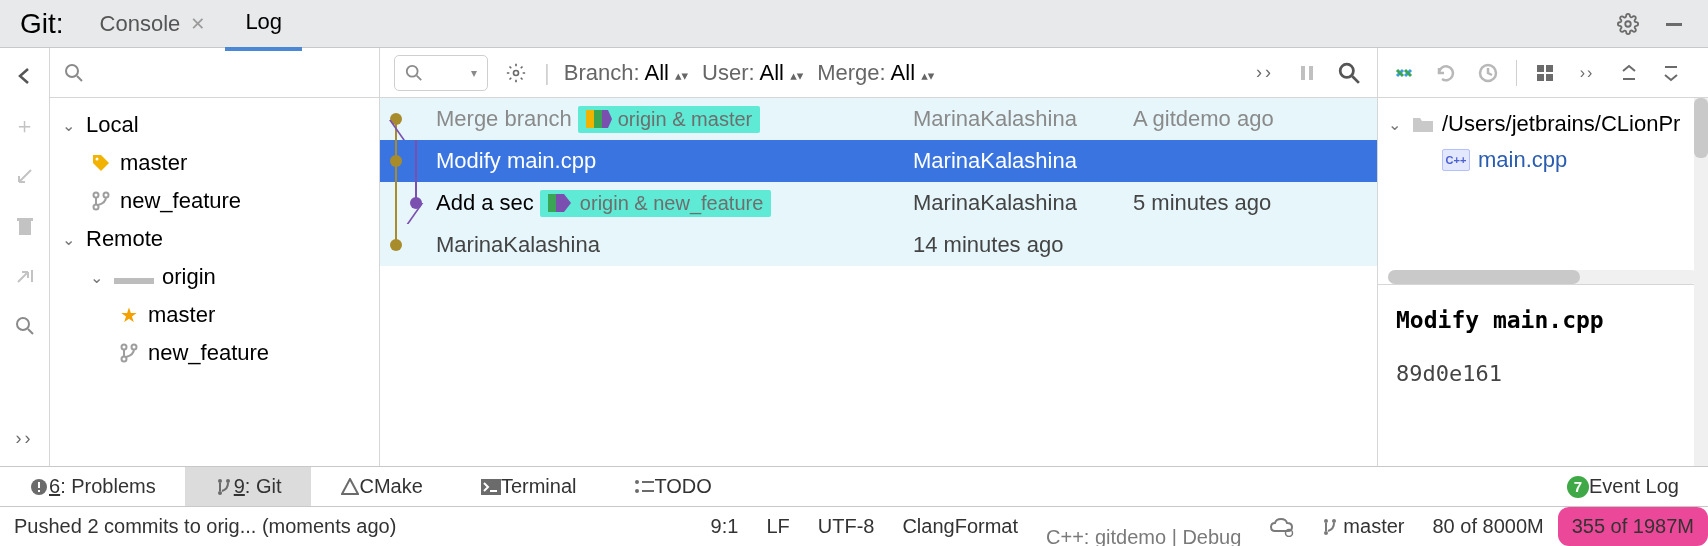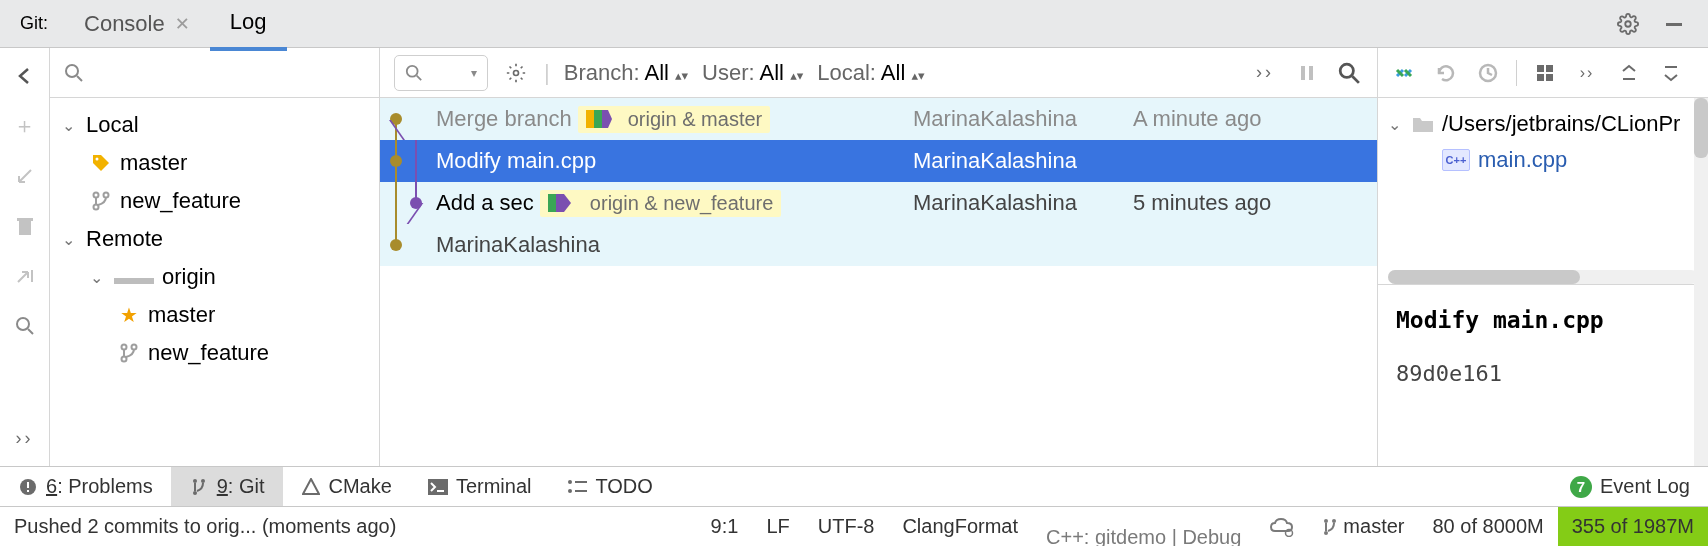--- a/index.html
+++ b/index.html
@@ -1,21 +1,21 @@
 <!DOCTYPE html>
 <html><head>
 <meta charset="utf-8">
 <style>
 * { box-sizing: border-box; margin: 0; padding: 0; }
 html, body { width: 1708px; height: 546px; font-family: "Segoe UI", Arial, sans-serif; font-size: 22px; color: #000; background: #fff; overflow: hidden; }
 .root { display: flex; flex-direction: column; height: 100%; }
 
 
 .tabbar { display: flex; align-items: center; height: 48px; background: #e8e9ea; border-bottom: 1px solid #c8c8c8; position: relative; }
-.tabbar .label { padding: 0 16px 0 20px; color: #000; font-size: 18px; }
+.tabbar .label { padding: 0 16px 0 20px; color: #000; font-size: 28px; }
 .tab { height: 54px; display: flex; align-items: center; padding: 0 20px; color: #555; cursor: pointer; }
 .tab.active { color: #000; border-bottom: 4px solid #4a87d4; }
 .tab .x { margin-left: 10px; color: #9c9c9c; font-size: 18px; }
 .tabbar .right { margin-left: auto; display: flex; align-items: center; gap: 18px; padding-right: 20px; }
 .iconbtn { width: 28px; height: 28px; display: inline-flex; align-items: center; justify-content: center; color: #6b6b6b; cursor: pointer; }
 
 
 .main { display: flex; flex: 1; min-height: 0; }
 .lefticons { width: 50px; background: #fff; border-right: 1px solid #d6d6d6; display: flex; flex-direction: column; align-items: center; padding-top: 14px; gap: 22px; color: #8a8a8a; }
 .sidebar { width: 330px; border-right: 1px solid #d6d6d6; display: flex; flex-direction: column; }
@@ -37,21 +37,21 @@
 .searchbox { width: 94px; height: 36px; border: 1px solid #cfcfcf; border-radius: 5px; display: flex; align-items: center; padding: 0 10px; color: #8a8a8a; }
 .filter { color: #666; white-space: nowrap; }
 .filter .val { color: #000; }
 .log-toolbar .spacer { flex: 1; }
 .loglist { flex: 1; overflow: hidden; }
 .logrow { display: grid; grid-template-columns: 56px 1fr 220px 220px; align-items: center; height: 42px; padding-right: 24px; }
 .logrow.even { background: #e6f6fb; }
 .logrow.sel { background: #3974e0; color: #fff; }
 .subj { display: flex; align-items: center; gap: 6px; overflow: hidden; white-space: nowrap; font-size: 22px; }
 .subj.merge { color: #8a8a8a; }
-.rlabel { display: inline-flex; align-items: center; gap: 16px; background: #fef9c3; padding: 2px 8px; border-radius: 2px; color: #6e6e6e; font-size: 20px; }
+.rlabel { display: inline-flex; align-items: center; gap: 6px; background: #5eead4; padding: 2px 8px; border-radius: 2px; color: #6e6e6e; font-size: 20px; }
 .author { color: inherit; }
 .time { color: inherit; text-align: left; }
 .logrow .time, .logrow .author { color: #444; }
 .logrow.even .time, .logrow.even .author { color: #444; }
 .logrow.sel .time, .logrow.sel .author { color: #fff; }
 .logrow:first-child .subj, .logrow:first-child .author, .logrow:first-child .time { color: #8a8a8a; }
 
 
 .graphcell { position: relative; width: 56px; height: 42px; }
 .dot { position: absolute; width: 12px; height: 12px; border-radius: 50%; top: 15px; }
@@ -68,32 +68,32 @@
 .drow.file { padding-left: 54px; color: #2a5db0; }
 .cpp-badge { width: 28px; height: 22px; background: #e3e8ff; border: 1px solid #b5c0ff; font-size: 11px; color: #4a5fd0; display: inline-flex; align-items: center; justify-content: center; border-radius: 2px; font-weight: bold; }
 .scrollstub { height: 14px; background: #f0f0f0; border-radius: 7px; margin: 4px 10px 0 10px; position: relative; }
 .scrollstub::before { content: ""; position: absolute; left: 0; top: 0; width: 62%; height: 100%; background: #c9c9c9; border-radius: 7px; }
 .commitmsg { border-top: 1px solid #d6d6d6; padding: 22px 18px 0 18px; }
 .commitmsg .title { font-family: "Consolas", monospace; font-size: 23px; font-weight: 600; }
 .commitmsg .hash { font-family: "Consolas", monospace; color: #444; margin-top: 28px; }
 
 
 .tooltabs { height: 40px; display: flex; align-items: center; border-top: 1px solid #c8c8c8; background: #fff; font-size: 20px; }
-.tooltab { display: flex; align-items: center; gap: 8px; padding: 0 18px; height: 100%; color: #333; cursor: pointer; }
+.tooltab { display: flex; align-items: center; gap: 0; padding: 0 29px; height: 100%; color: #333; cursor: pointer; }
 .tooltab.active { background: #dcdcdc; }
 .tooltab .ico { width: 20px; height: 20px; display: inline-flex; align-items: center; justify-content: center; color: #6b6b6b; }
 .tooltabs .grow { flex: 1; }
 .badge7 { width: 22px; height: 22px; border-radius: 50%; background: #3fa847; color: #fff; font-size: 15px; display: inline-flex; align-items: center; justify-content: center; font-weight: bold; }
 
 
 .statusbar { height: 40px; display: flex; align-items: center; border-top: 1px solid #c8c8c8; background: #fff; font-size: 20px; color: #333; }
 .statusbar > div { padding: 0 14px; white-space: nowrap; }
 .statusbar .grow { flex: 1; }
 .sgrey { color: #7a7a7a; margin-top: 21px; }
-.memright { background: #84cc16; height: 100%; display: flex; align-items: center; padding: 0 14px; }
+.memright { background: #ec4899; height: 100%; display: flex; align-items: center; padding: 0 14px; border-radius: 11px; }
 
 .und { text-decoration: underline; }
 
 svg { display: block; }
 </style>
 </head>
 <body>
 
 <div class="root">
 
@@ -235,21 +235,21 @@
         <span style="color:#d0d0d0">|</span>
         <div class="filter">
           <span>Branch:</span>
           <span class="val">All</span> <span style="font-size:13px">▴▾</span>
         </div>
         <div class="filter">
           <span>User:</span>
           <span class="val">All</span> <span style="font-size:13px">▴▾</span>
         </div>
         <div class="filter">
-          <span>Local:</span>
+          <span>Merge:</span>
           <span class="val">All</span> <span style="font-size:13px">▴▾</span>
         </div>
         <div class="spacer"></div>
         <span class="iconbtn" style="font-size:18px;letter-spacing:3px">››</span>
         <span class="iconbtn">
             <svg width="18" height="18" viewBox="0 0 18 18">
               <rect x="3" y="2" width="4" height="14" fill="#c0c0c0"></rect>
               <rect x="11" y="2" width="4" height="14" fill="#c0c0c0"></rect>
             </svg>
           </span>
@@ -272,21 +272,21 @@
             <span class="rlabel">
               <svg width="26" height="18" viewBox="0 0 26 18">
                   <path d="M0 0 L8 0 L15 9 L8 18 L0 18 Z" fill="#f2b200"></path>
                   <path d="M8 0 L16 0 L23 9 L16 18 L8 18 Z" fill="#3aa655"></path>
                   <path d="M16 0 L22 0 L26 9 L22 18 L16 18 Z" fill="#7b4fb0"></path>
                 </svg>
               <span>origin &amp; master</span>
             </span>
           </div>
           <div class="author">MarinaKalashina</div>
-          <div class="time">A minute ago</div>
+          <div class="time">A gitdemo ago</div>
         </div>
         <div class="logrow sel">
           <div class="graphcell">
               <div class="gline" style="top:0;height:42px"></div>
               <div style="position:absolute;left:35px;top:0;width:2px;height:42px;background:#7b4fb0"></div>
               <div class="dot col1"></div>
             </div>
           <div class="subj">
               <span>Modify main.cpp</span>
             </div>
@@ -311,20 +311,21 @@
           </div>
           <div class="author">MarinaKalashina</div>
           <div class="time">5 minutes ago</div>
         </div>
         <div class="logrow even">
           <div class="graphcell">
               <div class="gline" style="top:0;height:21px"></div>
               <div class="dot col1"></div>
             </div>
           <div class="author">MarinaKalashina</div>
+          <div class="time">14 minutes ago</div>
         </div>
       </div>
     </div>
 
     <div class="details" style="position:relative">
       <div class="dtoolbar">
         <span class="iconbtn">
             <svg width="22" height="22" viewBox="0 0 22 22">
               <path d="M4 14 L10 8 M12 14 L18 8" stroke="#3b9de0" stroke-width="3" fill="none"></path>
               <path d="M4 8 L10 14 M12 8 L18 14" stroke="#3aa655" stroke-width="3" fill="none"></path>

